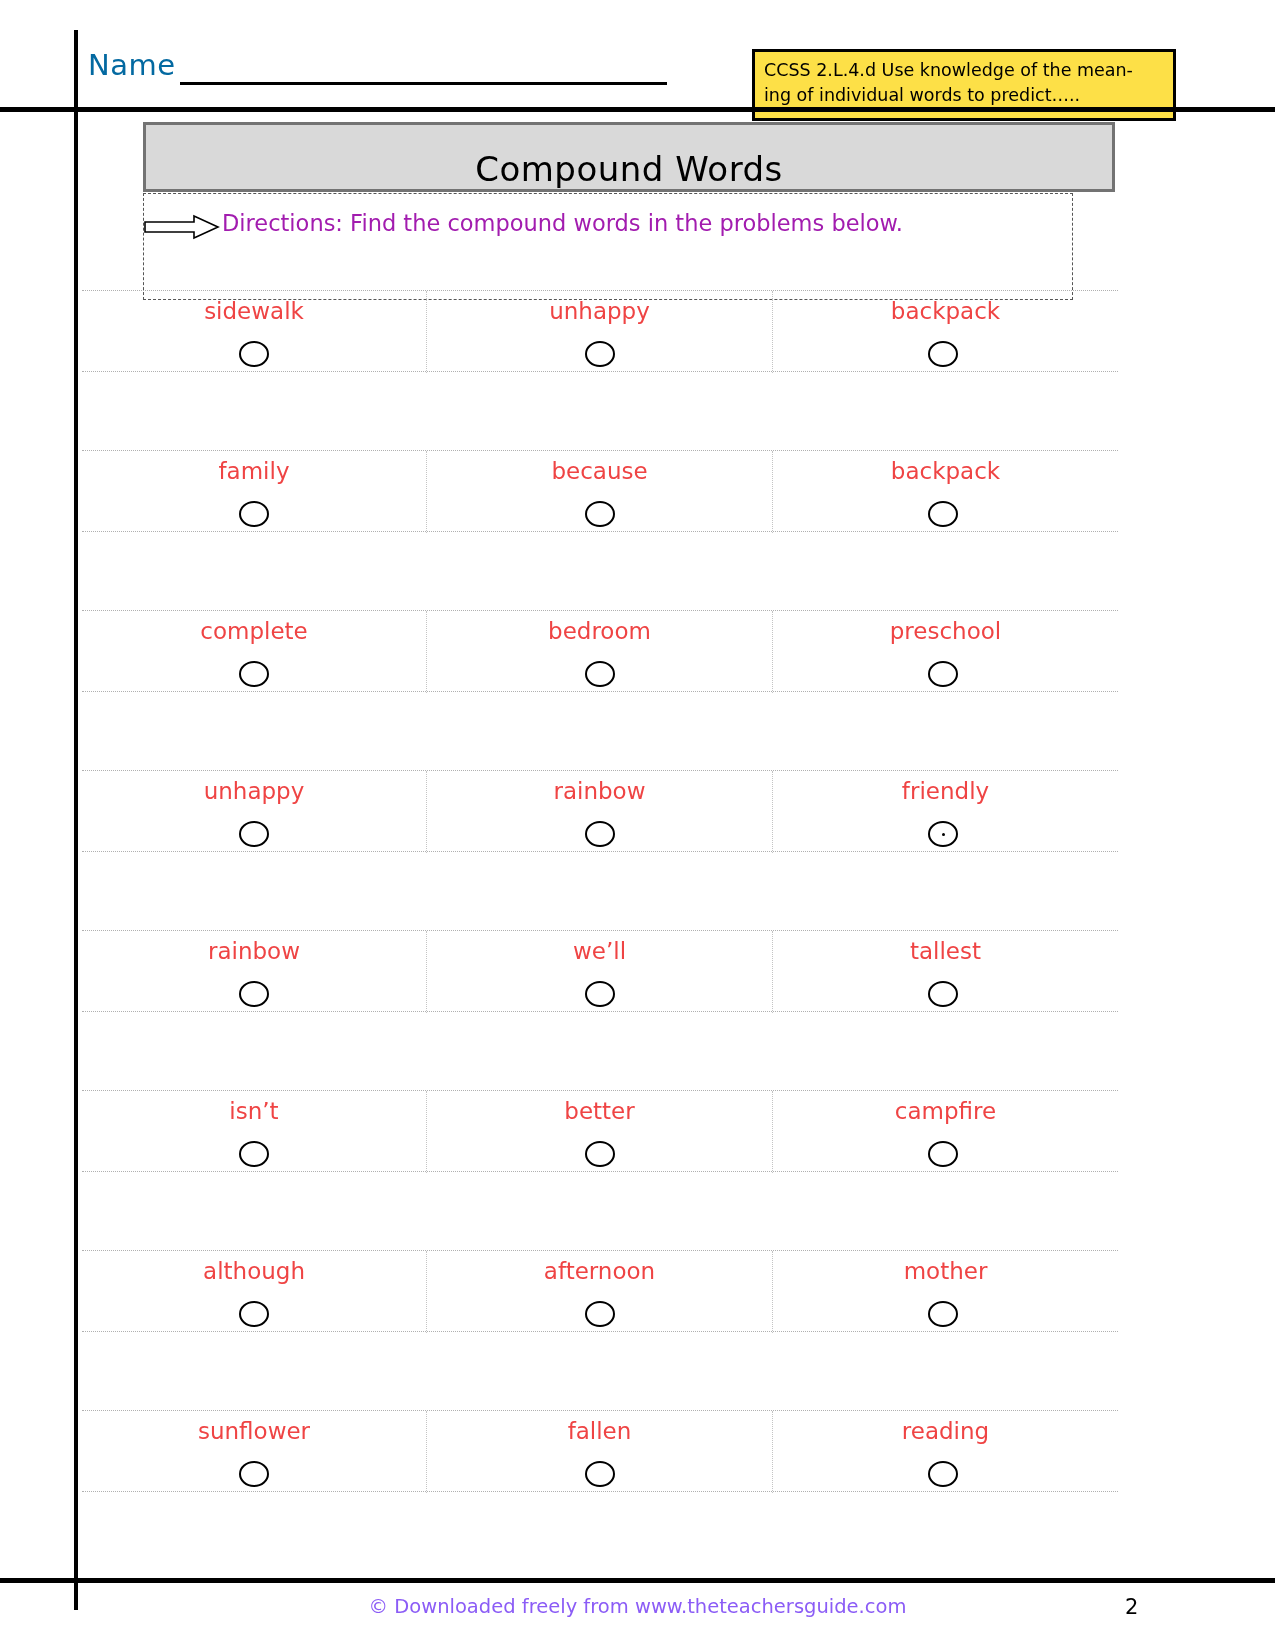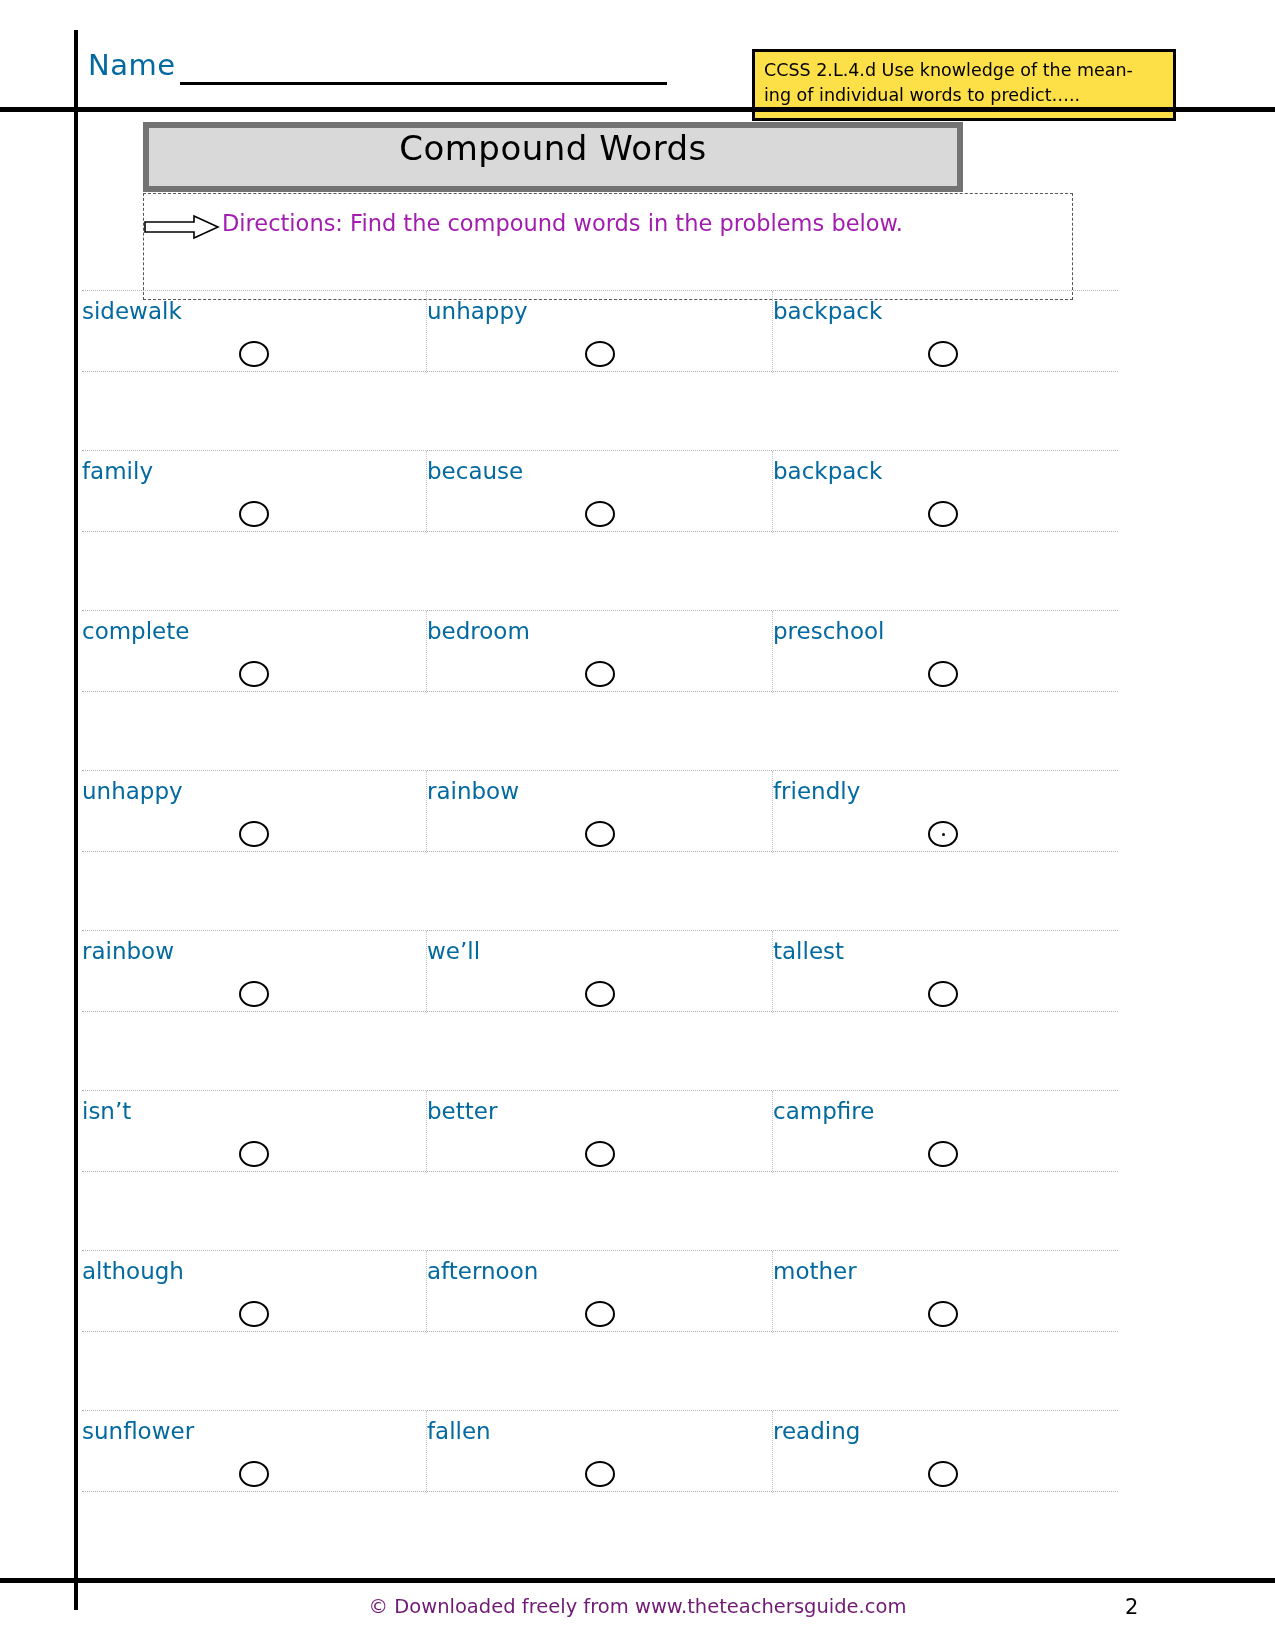--- a/index.html
+++ b/index.html
@@ -89,27 +89,27 @@
     width: 1275px;
     height: 5px;
     background: #000;
   }
 
   
   #title-banner {
     position: absolute;
     left: 143px;
     top: 122px;
-    width: 820px;
+    width: 972px;
     height: 70px;
     background: #d9d9d9;
-    border: 6px solid #737373;
+    border: 3px solid #737373;
     box-sizing: border-box;
     display: flex;
-    align-items: flex-start;
+    align-items: flex-end;
     justify-content: center;
   }
   #title-text {
     font-family: "DejaVu Sans", sans-serif;
     font-size: 34px;
     color: #000;
     letter-spacing: 0.5px;
     white-space: nowrap;
   }
 
@@ -170,24 +170,24 @@
     border-right: 1px dotted #c4c4c4;
   }
   .pcell.c0 { left: 0px;   width: 345px; }
   .pcell.c1 { left: 345px; width: 346px; }
   .pcell.c2 { left: 691px; width: 345px; border-right: none; }
   .pword {
     position: absolute;
     left: 0;
     right: 0;
     top: 7px;
-    text-align: left;
+    text-align: center;
     font-family: "DejaVu Sans", sans-serif;
     font-size: 23px;
-    color: #0369a1;
+    color: #ef4444;
     white-space: nowrap;
   }
   .pbubble {
     position: absolute;
     top: 50px;
     width: 30px;
     height: 26px;
     border: 2.5px solid #000;
     border-radius: 50%;
     box-sizing: border-box;
@@ -210,21 +210,21 @@
 
   
   #footer-credit {
     position: absolute;
     left: 0;
     top: 1595px;
     width: 1275px;
     text-align: center;
     font-family: "DejaVu Sans", sans-serif;
     font-size: 19.5px;
-    color: #701a75;
+    color: #8b5cf6;
   }
   #page-number {
     position: absolute;
     left: 1125px;
     top: 1595px;
     font-family: "DejaVu Sans", sans-serif;
     font-size: 21px;
     color: #000;
   }
 </style>

